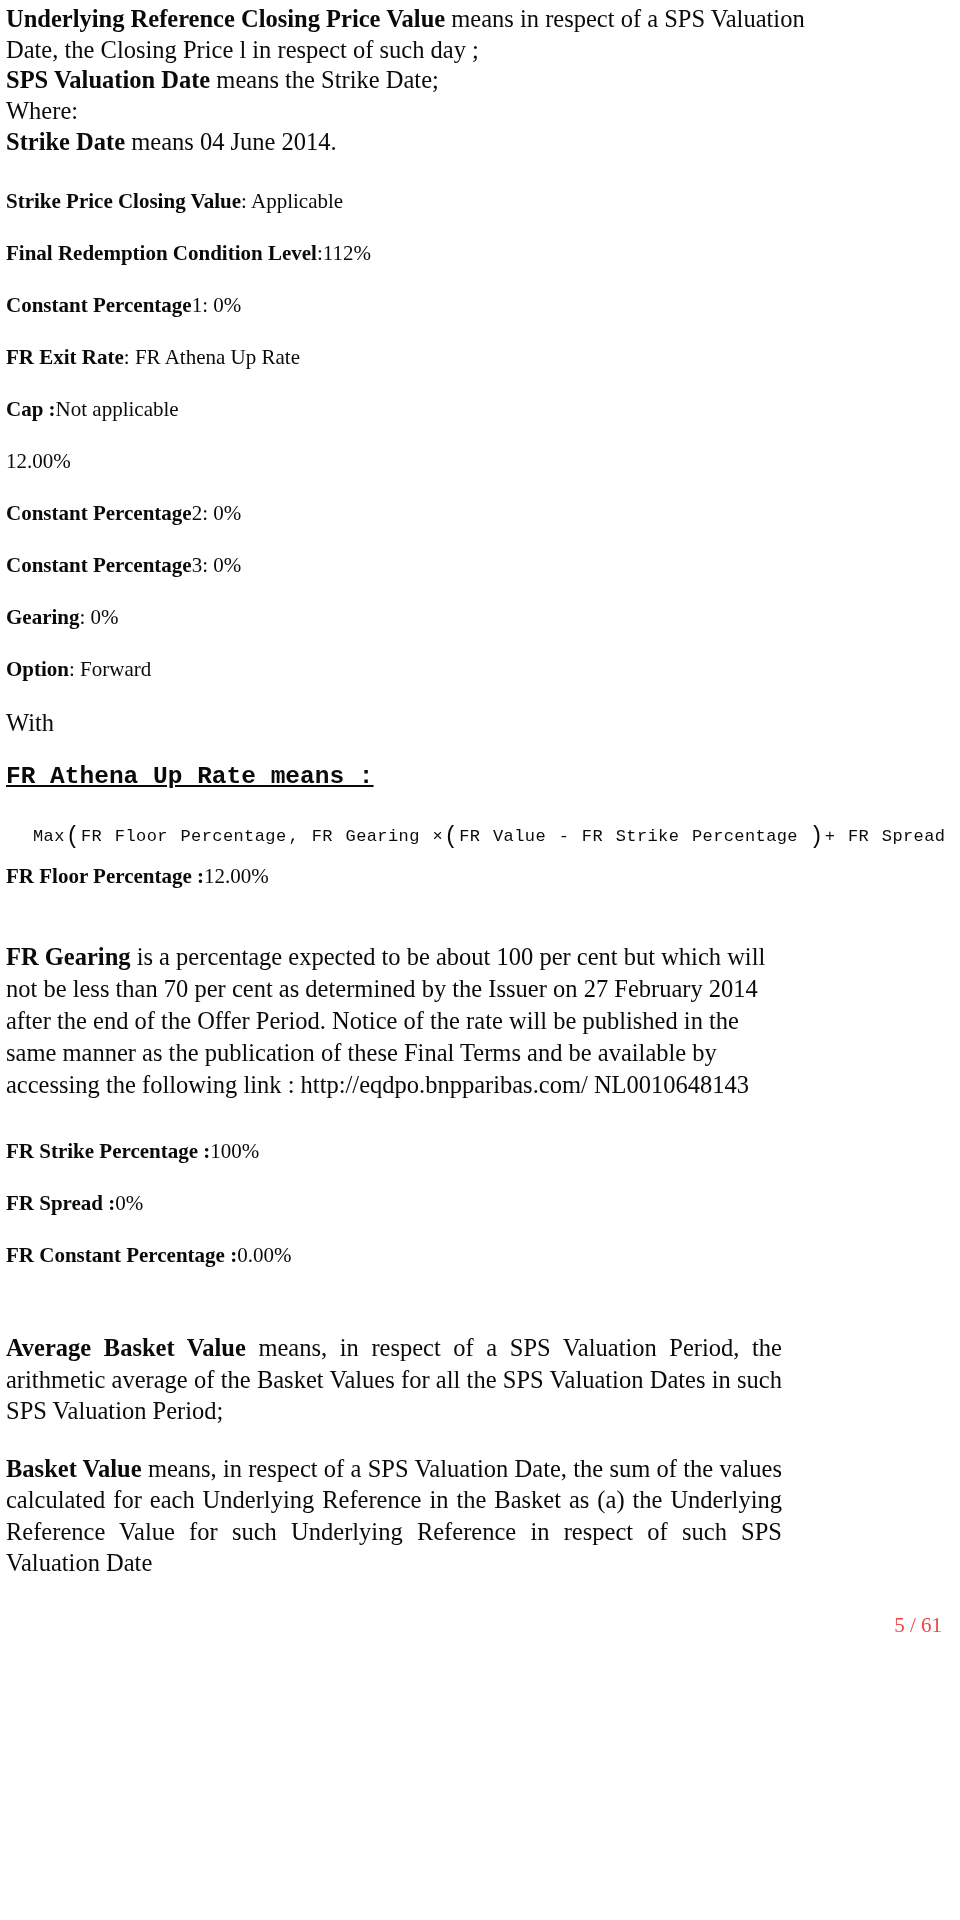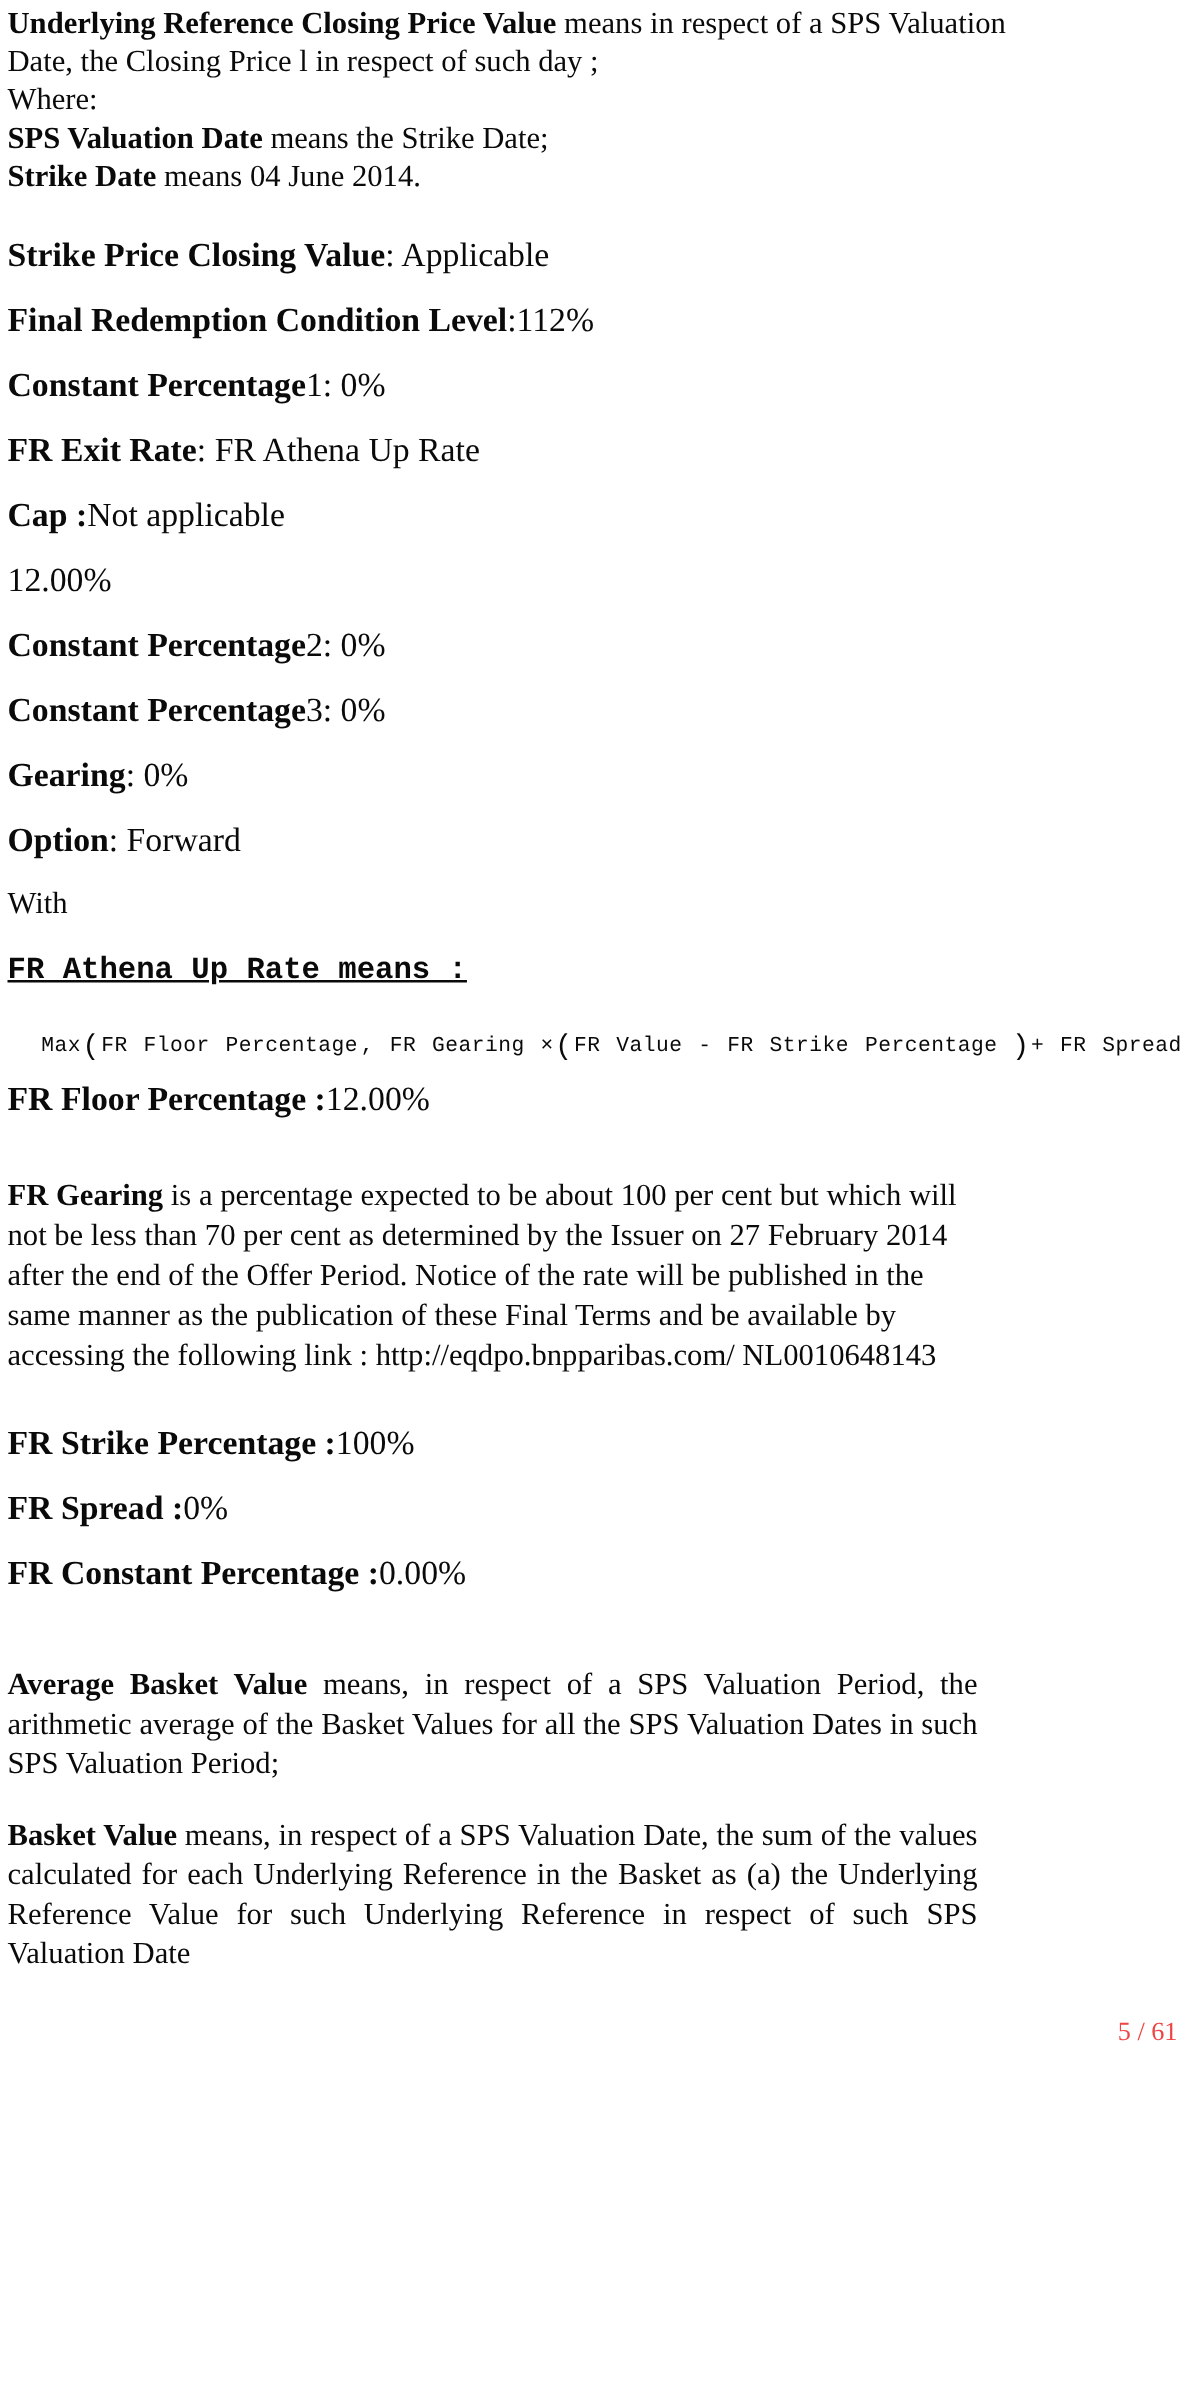--- a/index.html
+++ b/index.html
@@ -33,21 +33,21 @@
   .intro {
     font-size: 24.5px;
     line-height: 1.255;
     margin: 0 0 4px 0;
   }
   .intro .ln { display: block; white-space: nowrap; }
   b, .bold { font-weight: bold; }
 
   
   .term {
-    font-size: 27px;
+    font-size: 21px;
     line-height: 1.25;
     margin: 0;
     padding: 0;
     height: 52px;
     display: flex;
     align-items: flex-start;
   }
   .term .lbl { font-weight: bold; }
   .term .val { font-weight: normal; }
 
@@ -114,22 +114,22 @@
 </style>
 </head>
 <body>
 
 <div class="page">
   <div class="content">
 
     <div class="intro">
       <span class="ln"><b>Underlying Reference Closing Price Value</b><span> means in respect of a SPS Valuation</span></span>
       <span class="ln">Date, the Closing Price l in respect of such day ;</span>
+      <span class="ln"><b>SPS Valuation Date</b><span> means the Strike Date;</span></span>
       <span class="ln">Where:</span>
-      <span class="ln"><b>SPS Valuation Date</b><span> means the Strike Date;</span></span>
       <span class="ln"><b>Strike Date</b><span> means 04 June 2014.</span></span>
     </div>
 
     <div class="gap-md"></div>
 
     <div class="term">
       <span class="lbl">Strike Price Closing Value</span>
         <span class="val"> : Applicable</span>
     </div>
     <div class="term">

